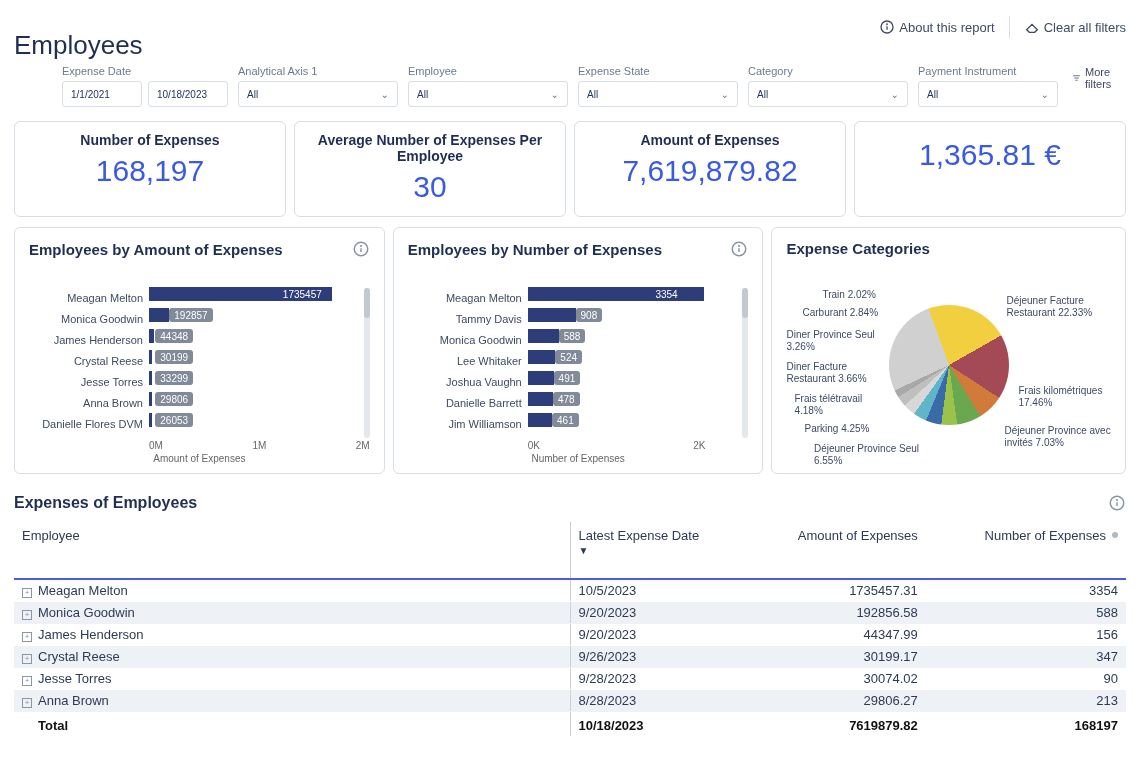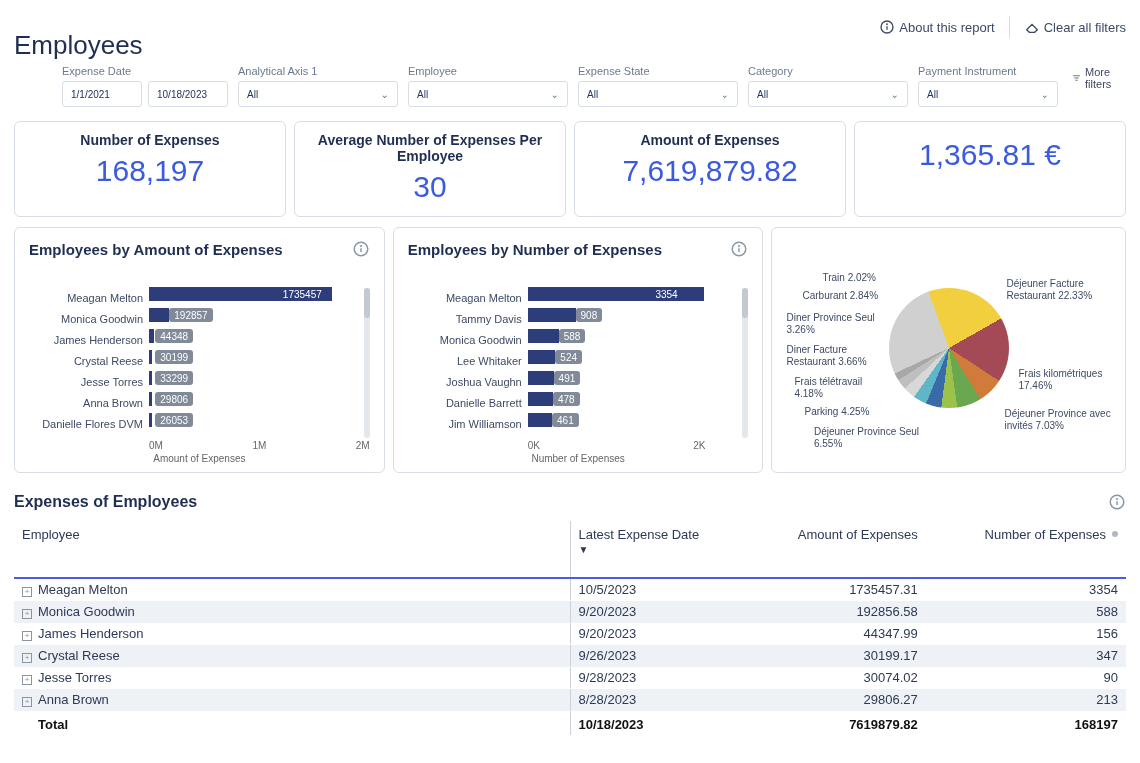--- a/index.html
+++ b/index.html
@@ -318,20 +318,23 @@
           <div class="axis-ticks" style="justify-content:space-between;">
             <span>0K</span>
             <span style="margin-left:50%;">2K</span>
             <span></span>
           </div>
         </div>
       <div class="axis-title-row">Number of Expenses</div>
     </div>
 
     <div class="card chart-card" style="flex:1;">
+      <div class="chart-header">
+        <div class="chart-title">Expense Categories</div>
+      </div>
       <div class="pie-wrap" id="pie-wrap">
           <div style="width: 120px; height: 120px; border-radius: 50%; background: conic-gradient(from -20deg, rgb(242, 207, 63) 0deg, rgb(242, 207, 63) 80.388deg, rgb(163, 74, 86) 80.388deg, rgb(163, 74, 86) 143.244deg, rgb(208, 123, 58) 143.244deg, rgb(208, 123, 58) 168.552deg, rgb(106, 168, 79) 168.552deg, rgb(106, 168, 79) 192.132deg, rgb(155, 194, 74) 192.132deg, rgb(155, 194, 74) 207.432deg, rgb(58, 106, 168) 207.432deg, rgb(58, 106, 168) 222.48deg, rgb(95, 182, 201) 222.48deg, rgb(95, 182, 201) 235.656deg, rgb(216, 216, 216) 235.656deg, rgb(216, 216, 216) 247.392deg, rgb(191, 191, 191) 247.392deg, rgb(191, 191, 191) 257.616deg, rgb(168, 168, 168) 257.616deg, rgb(168, 168, 168) 264.888deg, rgb(208, 208, 208) 264.888deg, rgb(208, 208, 208) 360deg);"></div>
           <div class="pie-label" style="left: 220px; top: 30px;">Déjeuner Facture<br>Restaurant 22.33%</div>
           <div class="pie-label" style="left: 232px; top: 120px;">Frais kilométriques<br>17.46%</div>
           <div class="pie-label" style="left: 218px; top: 160px;">Déjeuner Province avec<br>invités 7.03%</div>
           <div class="pie-label" style="left: 80px; top: 178px; transform: translateX(-50%);">Déjeuner Province Seul<br>6.55%</div>
           <div class="pie-label" style="left: 18px; top: 158px;">Parking 4.25%</div>
           <div class="pie-label" style="left: 8px; top: 128px;">Frais télétravail<br>4.18%</div>
           <div class="pie-label" style="left: 0px; top: 96px;">Diner Facture<br>Restaurant 3.66%</div>
           <div class="pie-label" style="left: 0px; top: 64px;">Diner Province Seul<br>3.26%</div>

